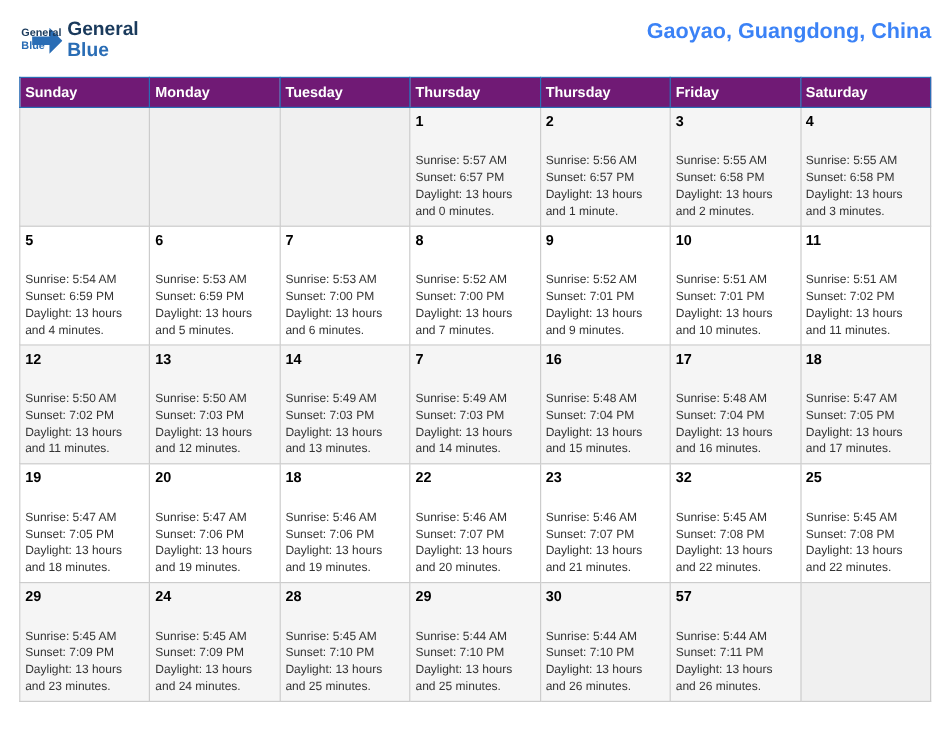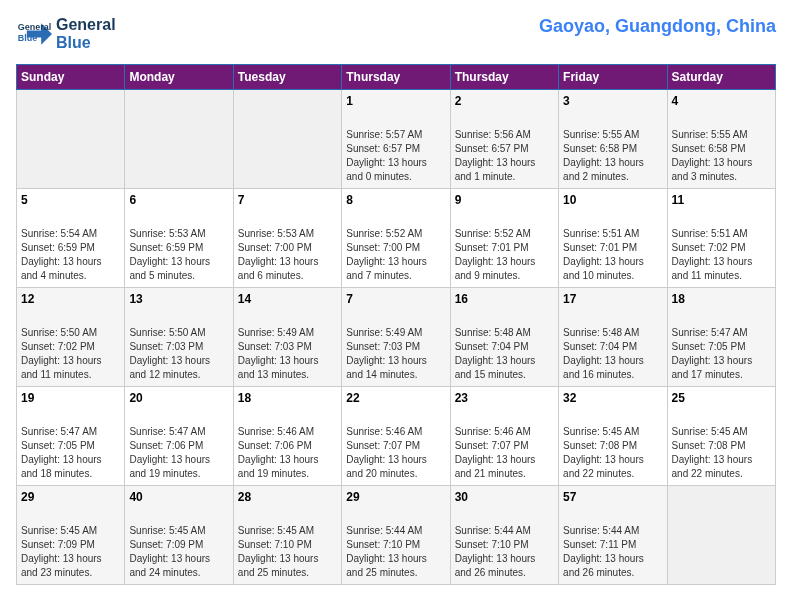--- a/index.html
+++ b/index.html
@@ -226,21 +226,21 @@
           <span class="day-number">25</span>
           <div class="day-info">Sunrise: 5:45 AM<br>Sunset: 7:08 PM<br>Daylight: 13 hours and 22 minutes.</div>
         </td>
       </tr>
       <tr>
         <td>
           <span class="day-number">29</span>
           <div class="day-info">Sunrise: 5:45 AM<br>Sunset: 7:09 PM<br>Daylight: 13 hours and 23 minutes.</div>
         </td>
         <td>
-          <span class="day-number">40</span>
+          <span class="day-number">24</span>
           <div class="day-info">Sunrise: 5:45 AM<br>Sunset: 7:09 PM<br>Daylight: 13 hours and 24 minutes.</div>
         </td>
         <td>
           <span class="day-number">28</span>
           <div class="day-info">Sunrise: 5:45 AM<br>Sunset: 7:10 PM<br>Daylight: 13 hours and 25 minutes.</div>
         </td>
         <td>
           <span class="day-number">29</span>
           <div class="day-info">Sunrise: 5:44 AM<br>Sunset: 7:10 PM<br>Daylight: 13 hours and 25 minutes.</div>
         </td>

